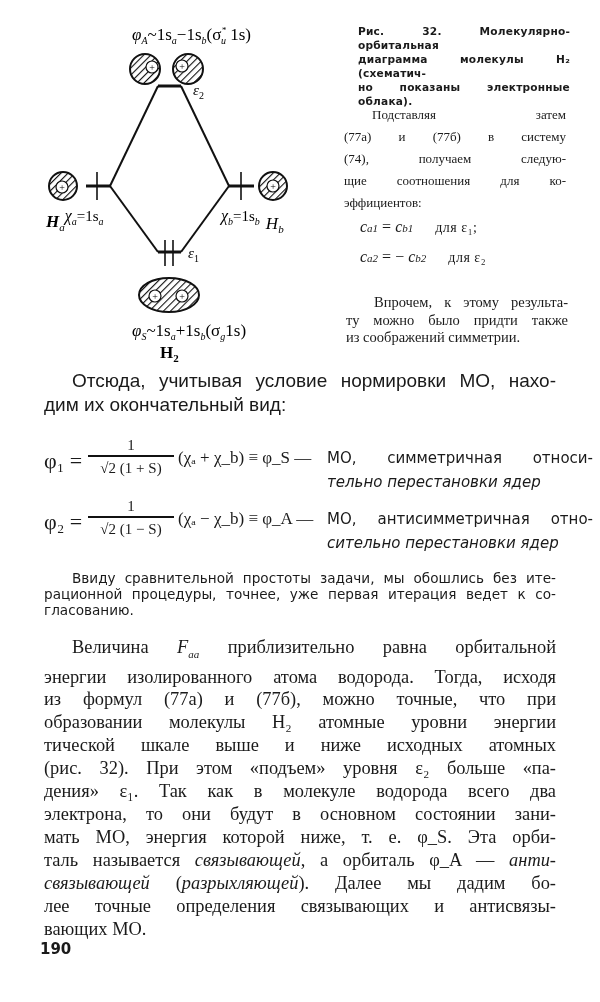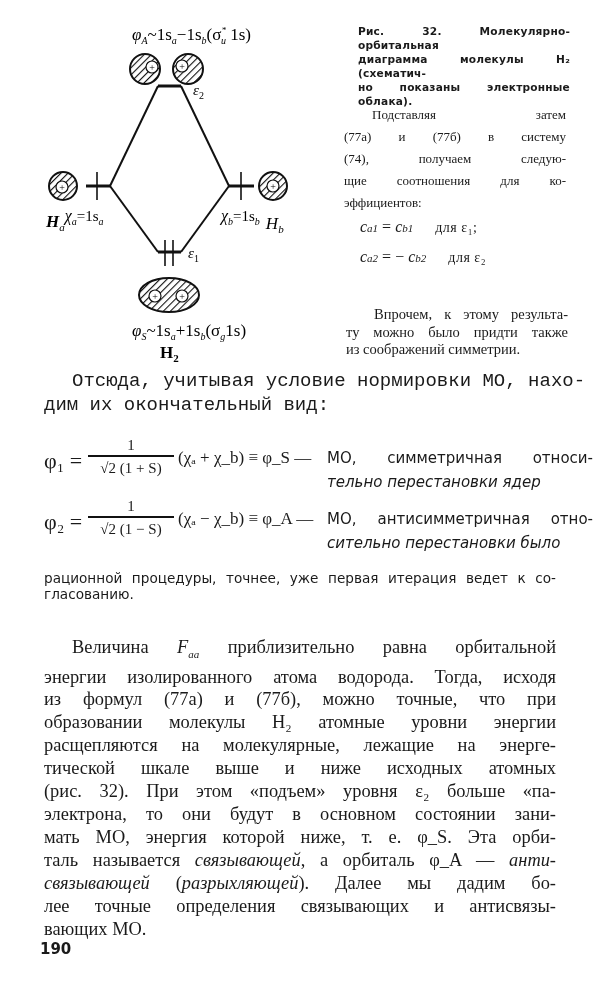--- a/index.html
+++ b/index.html
@@ -10,24 +10,24 @@
   .caption { left:358px; top:24px; width:212px; font-family:"DejaVu Sans","Liberation Sans",sans-serif;
              font-weight:bold; font-size:10.6px; line-height:14px; text-align:justify; letter-spacing:0.2px; }
   .rightpara { left:344px; top:104px; width:222px; font-size:13px; line-height:22px; text-align:justify; }
   .rightpara .line { display:block; text-align:justify; text-align-last:justify; white-space:nowrap; }
   .rightpara .line.last { text-align-last:left; }
   .coef { left:360px; top:218px; width:200px; font-size:16px; }
   .coef .row { height:30px; display:flex; align-items:baseline; }
   .coef i { font-style:italic; }
   .coef sub { font-size:11px; font-style:italic; }
   .coef .dl { margin-left:22px; font-size:14px; letter-spacing:0.5px; }
-  .remark { left:346px; top:306px; width:222px; font-size:14.5px; line-height:17.5px; }
+  .remark { left:346px; top:294px; width:222px; font-size:14.5px; line-height:17.5px; }
   .remark .line { display:block; text-align:justify; text-align-last:justify; white-space:nowrap; }
   .remark .line.last { text-align-last:left; }
-  .para1 { left:44px; top:369px; width:512px; font-size:19px; line-height:24px; font-family:Liberation Mono, monospace; }
+  .para1 { left:44px; top:369px; width:512px; font-size:19px; line-height:24px; font-family:Liberation Sans, sans-serif; }
   .para1 .line { display:block; text-align:justify; text-align-last:justify; white-space:nowrap; }
   .para1 .line.last { text-align-last:left; }
   .ind { padding-left:28px; }
   .eq { left:44px; width:520px; height:50px; font-size:16px; }
   .eq .lhs { position:absolute; left:0; top:12px; font-size:22px; }
   .eq .frac { position:absolute; left:44px; top:0; width:86px; text-align:center; }
   .eq .frac .num { display:block; font-size:15px; line-height:18px; }
   .eq .frac .bar { display:block; height:1.6px; background:#111; margin:1px 0 2px 0; }
   .eq .frac .den { display:block; font-size:15px; line-height:18px;text-align:center; }
   .eq .rest { position:absolute; left:134px; top:12px; font-size:17px; white-space:nowrap; }
@@ -193,37 +193,38 @@
 <div class="abs eq" style="top:497px;">
   <span class="lhs">φ₂ =</span>
   <span class="frac">
     <span class="num">1</span>
     <span class="bar"></span>
     <span class="den">√2 (1 − S)</span>
   </span>
   <span class="rest">(χₐ − χ_b) ≡ φ_A —</span>
   <span class="desc">
     <span class="line">МО, антисимметричная отно-</span>
-    <span class="line last">сительно перестановки было</span>
+    <span class="line last">сительно перестановки ядер</span>
   </span>
 </div>
 
 <div class="abs note">
+  <span class="line ind">Ввиду сравнительной простоты задачи, мы обошлись без ите-</span>
   <span class="line">рационной процедуры, точнее, уже первая итерация ведет к со-</span>
   <span class="line last">гласованию.</span>
 </div>
 
 <div class="abs body2">
   <span class="line ind"><span style="white-space:pre">Величина </span><i>F</i><sub style="font-size:11px;font-style:italic">aa</sub><span style="white-space:pre"> приблизительно равна орбитальной</span></span>
   <span class="line">энергии изолированного атома водорода. Тогда, исходя</span>
   <span class="line">из формул (77а) и (77б), можно точные, что при</span>
   <span class="line">образовании молекулы H₂ атомные уровни энергии</span>
-  <span class="line">расщепляются на молекулярные, лежащие на энерге-</span>
   <span class="line">тической шкале выше и ниже исходных атомных</span>
   <span class="line">(рис. 32). При этом «подъем» уровня ε₂ больше «па-</span>
+  <span class="line">дения» ε₁. Так как в молекуле водорода всего два</span>
   <span class="line">электрона, то они будут в основном состоянии зани-</span>
   <span class="line">мать МО, энергия которой ниже, т. е. φ_S. Эта орби-</span>
   <span class="line"><span style="white-space:pre">таль называется </span><i>связывающей</i><span style="white-space:pre">, а орбиталь φ_A — </span><i>анти-</i></span>
   <span class="line"><i>связывающей</i><span style="white-space:pre"> (</span><i>разрыхляющей</i><span style="white-space:pre">). Далее мы дадим бо-</span></span>
   <span class="line">лее точные определения связывающих и антисвязы-</span>
   <span class="line last">вающих МО.</span>
 </div>
 
 <div class="abs pagenum">190</div>
 

